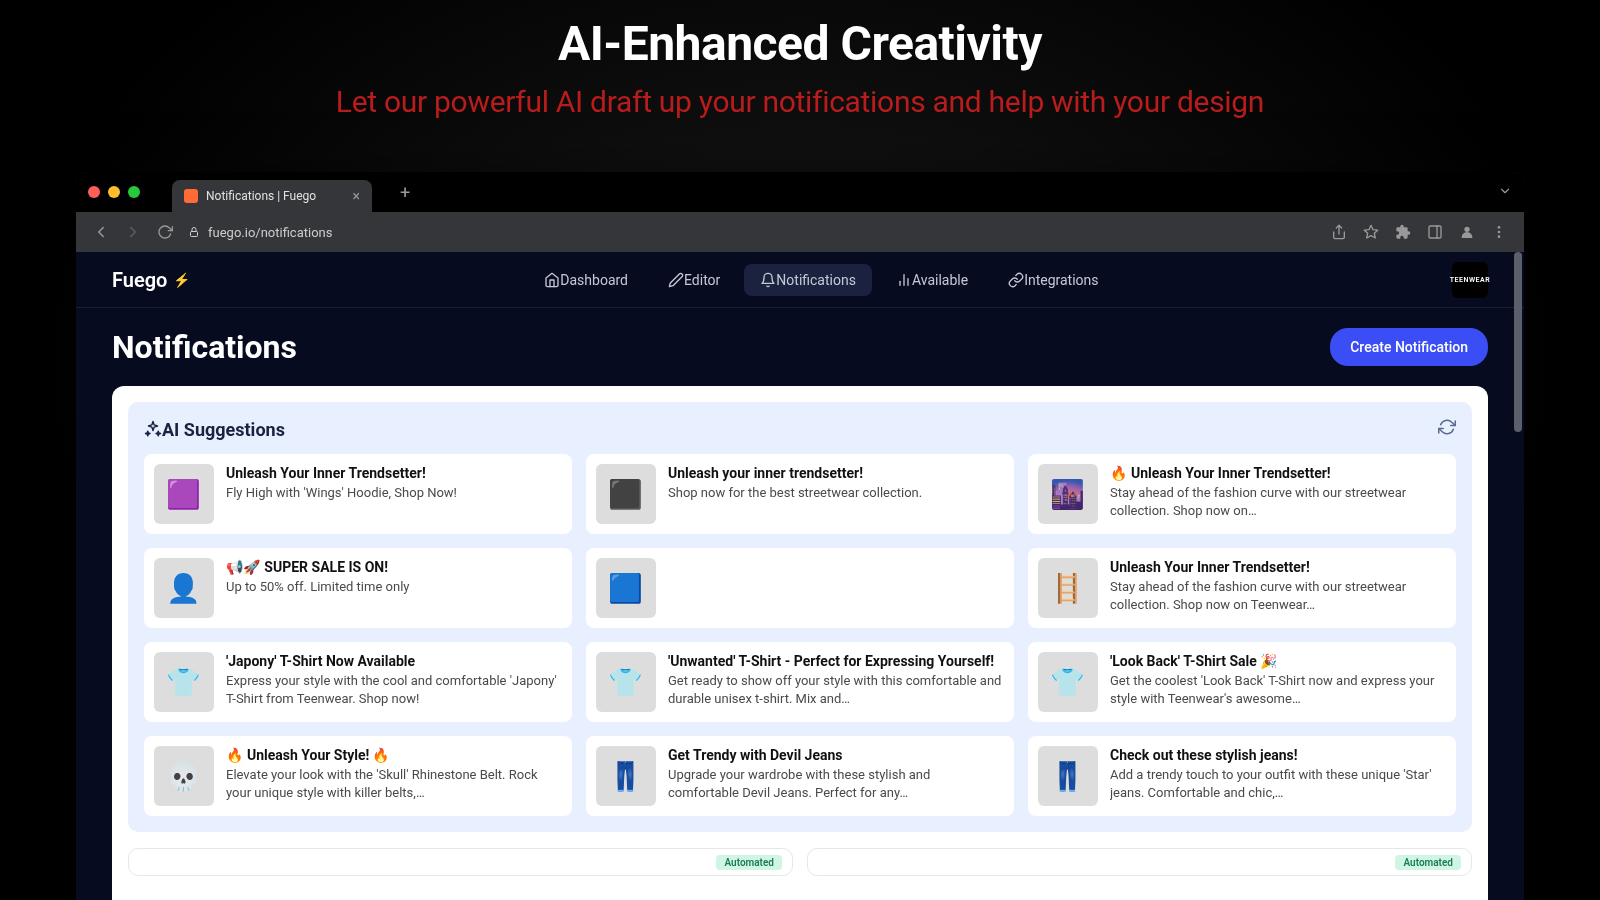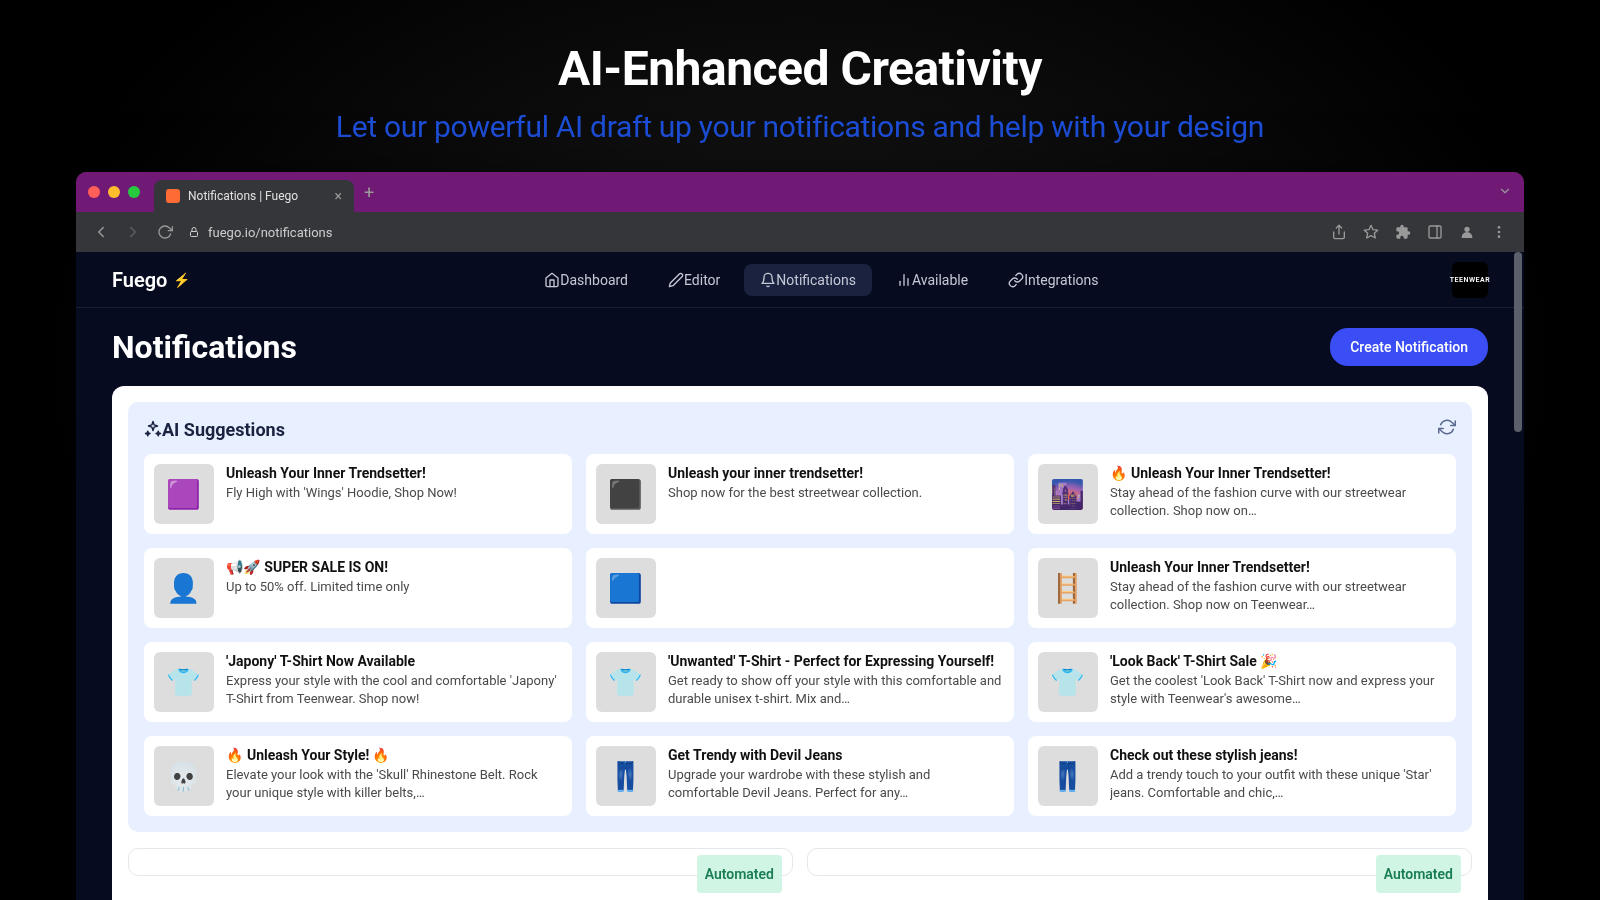--- a/index.html
+++ b/index.html
@@ -1,21 +1,21 @@
 <!DOCTYPE html>
 <html><head>
 <meta charset="utf-8">
 <style>
 *{margin:0;padding:0;box-sizing:border-box;font-family:-apple-system,BlinkMacSystemFont,"Segoe UI",Roboto,sans-serif}
 body{background:radial-gradient(ellipse at 50% 40%,#1a1a1a 0%,#000 70%);width:1600px;height:900px;overflow:hidden}
-.hero{text-align:center;padding-top:40px;color:#fff}
+.hero{text-align:center;padding-top:15px;color:#fff}
 .hero h1{font-size:48px;font-weight:700;letter-spacing:-0.5px}
-.hero p{font-size:30px;font-weight:400;color:#1d4ed8;margin-top:12px;letter-spacing:-0.3px}
+.hero p{font-size:30px;font-weight:400;color:#b91c1c;margin-top:12px;letter-spacing:-0.3px}
 .browser{position:absolute;left:76px;top:172px;width:1448px;height:728px;background:#1f1f1f;border-radius:10px 10px 0 0;overflow:hidden;box-shadow:0 10px 60px rgba(0,0,0,0.6)}
-.tabbar{height:40px;background:#701a75;display:flex;align-items:center;padding:0 12px;gap:2px}
+.tabbar{height:40px;background:#000000;display:flex;align-items:center;padding:0 12px;gap:20px}
 .traffic{display:flex;gap:8px;margin-right:12px}
 .dot{width:12px;height:12px;border-radius:50%}
 .dot.r{background:#ff5f56}.dot.y{background:#ffbd2e}.dot.g{background:#27c93f}
 .tab{display:flex;align-items:center;gap:8px;background:#35363a;height:32px;padding:0 12px;border-radius:8px 8px 0 0;color:#e0e0e0;font-size:12px;min-width:200px;margin-top:8px}
 .tab-icon{width:14px;height:14px;background:#ff6b35;border-radius:3px;display:inline-block}
 .tab-close{margin-left:auto;color:#999;font-size:14px}
 .newtab{color:#999;font-size:18px;margin-left:8px}
 .tabexpand{margin-left:auto;color:#999}
 .addrbar{height:40px;background:#35363a;display:flex;align-items:center;padding:0 16px;gap:14px;color:#ccc}
 .nav-icon{width:18px;height:18px;display:flex;align-items:center;justify-content:center;color:#999;cursor:pointer}
@@ -43,21 +43,21 @@
 .card{background:#fff;border-radius:8px;padding:10px;display:flex;gap:12px;cursor:pointer;min-height:70px}
 .thumb{width:60px;height:60px;border-radius:6px;flex-shrink:0;background:#ddd;display:flex;align-items:center;justify-content:center;font-size:28px}
 .card-text{flex:1;min-width:0}
 .card-title{font-size:14px;font-weight:700;color:#111;line-height:1.3;margin-bottom:2px}
 .card-body{font-size:13px;color:#4a4a4a;line-height:1.35;display:-webkit-box;-webkit-line-clamp:2;-webkit-box-orient:vertical;overflow:hidden}
 .card.tall .card-body{-webkit-line-clamp:3}
 .scrollthumb{position:absolute;right:2px;top:0;width:8px;height:180px;background:#5a5f6b;border-radius:4px}
 .icon-svg{stroke:currentColor;fill:none;stroke-width:2;stroke-linecap:round;stroke-linejoin:round}
 .below-row{display:flex;gap:14px;margin-top:16px}
 .below-card{flex:1;background:#fff;border:1px solid #e5e7eb;border-radius:10px;height:28px;position:relative}
-.badge{position:absolute;right:10px;top:6px;background:#d1f5e4;color:#1a7d52;font-size:14px;padding:11px 8px;border-radius:4px;font-weight:600}
+.badge{position:absolute;right:10px;top:6px;background:#d1f5e4;color:#1a7d52;font-size:10px;padding:2px 8px;border-radius:4px;font-weight:600}
 </style>
 </head>
 <body>
 
 <div class="hero">
   <h1>AI-Enhanced Creativity</h1>
   <p>Let our powerful AI draft up your notifications and help with your design</p>
 </div>
 
 <div class="browser">

